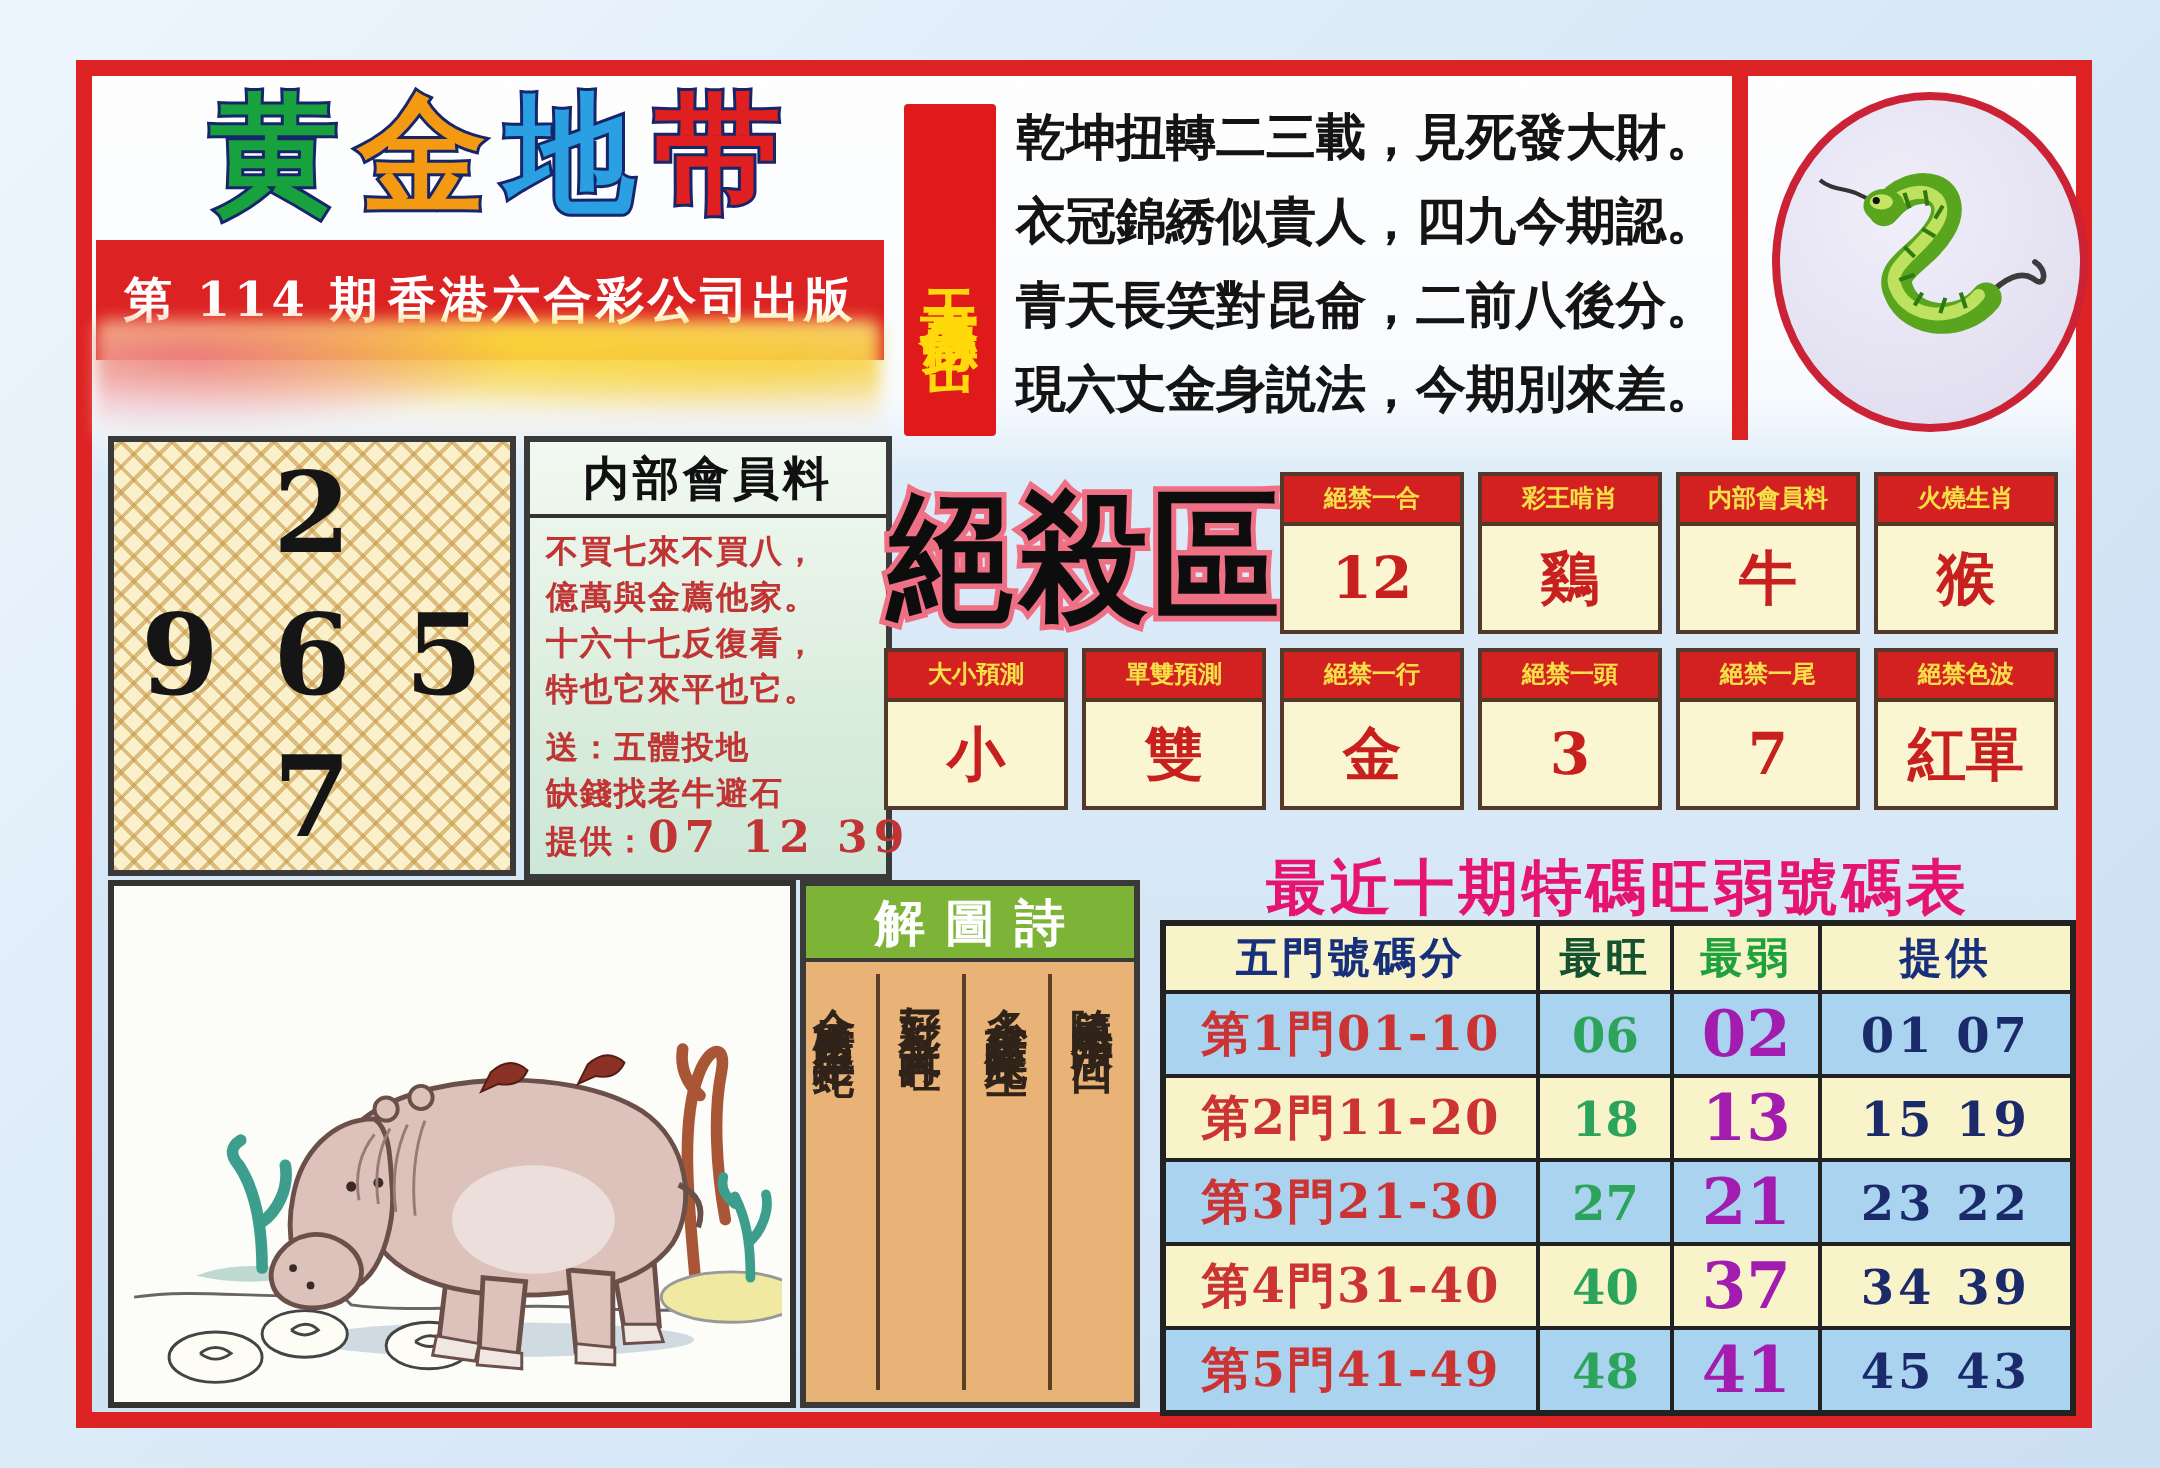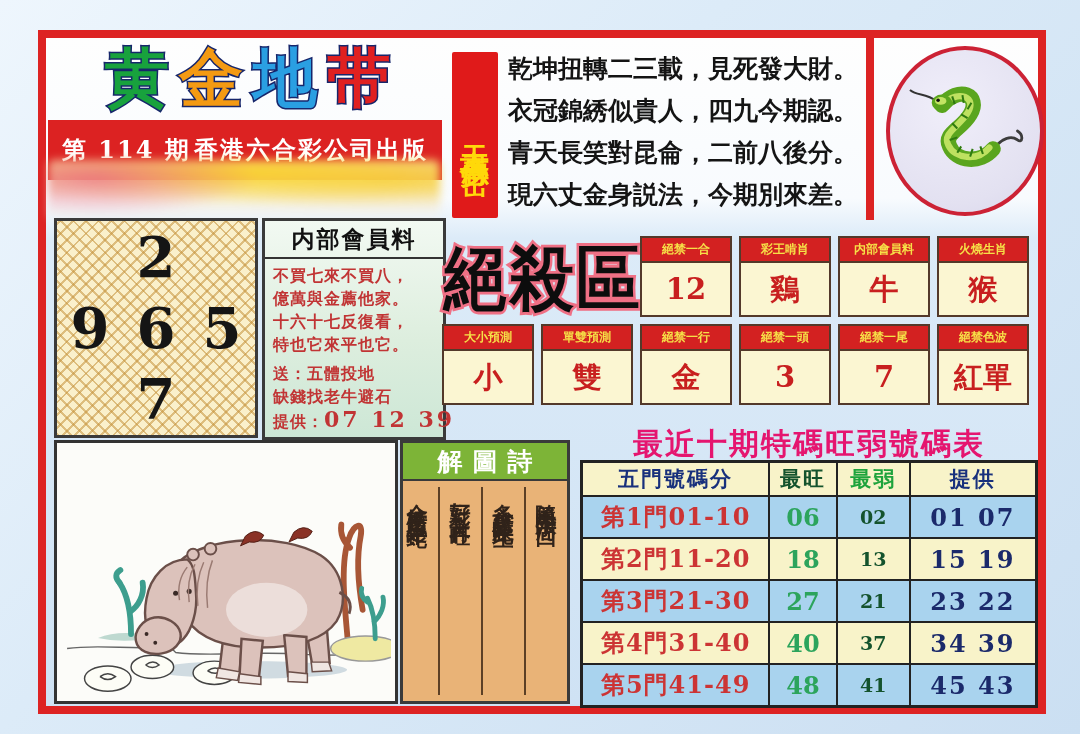--- a/index.html
+++ b/index.html
@@ -116,21 +116,21 @@
     border:3px solid #222;
   }
   table.hc th,table.hc td{border:2px solid #222;text-align:center;padding:0;}
   table.hc th{height:32px;background:#f8f3c9;font-size:21px;letter-spacing:2px;}
   table.hc td{height:40px;font-family:"DejaVu Serif","Liberation Serif",serif;font-weight:bold;}
   .col-door{width:188px;} .col-hot{width:66px;} .col-cold{width:72px;} .col-prov{width:126px;}
   th.h-door{color:#18307c;} th.h-hot{color:#14532d;} th.h-cold{color:#1ea33c;} th.h-prov{color:#18307c;letter-spacing:14px;}
   tr.r-odd td{background:#a9d3ee;} tr.r-even td{background:#f8f3c9;}
   td.door{color:#cc3434;font-size:24px;letter-spacing:1px;}
   td.hot{color:#2ca45c;font-size:24px;}
-  td.cold{color:#14532d;font-size:19px;}
+  td.cold{color:#a21caf;font-size:32px;}
   td.prov{color:#1b2a6b;font-size:24px;letter-spacing:2px;margin-top:38px;}
   
   .poem-box{
     position:absolute;left:354px;top:402px;width:164px;height:258px;
     border:3px solid #3a3a3a;background:#e9b377;display:flex;flex-direction:column;
   }
   .poem-title{
     height:36px;background:#7db437;color:#fff;font-weight:bold;font-size:25px;
     display:flex;align-items:center;justify-content:center;letter-spacing:10px;
     border-bottom:2px solid #3a3a3a;padding-left:10px;

